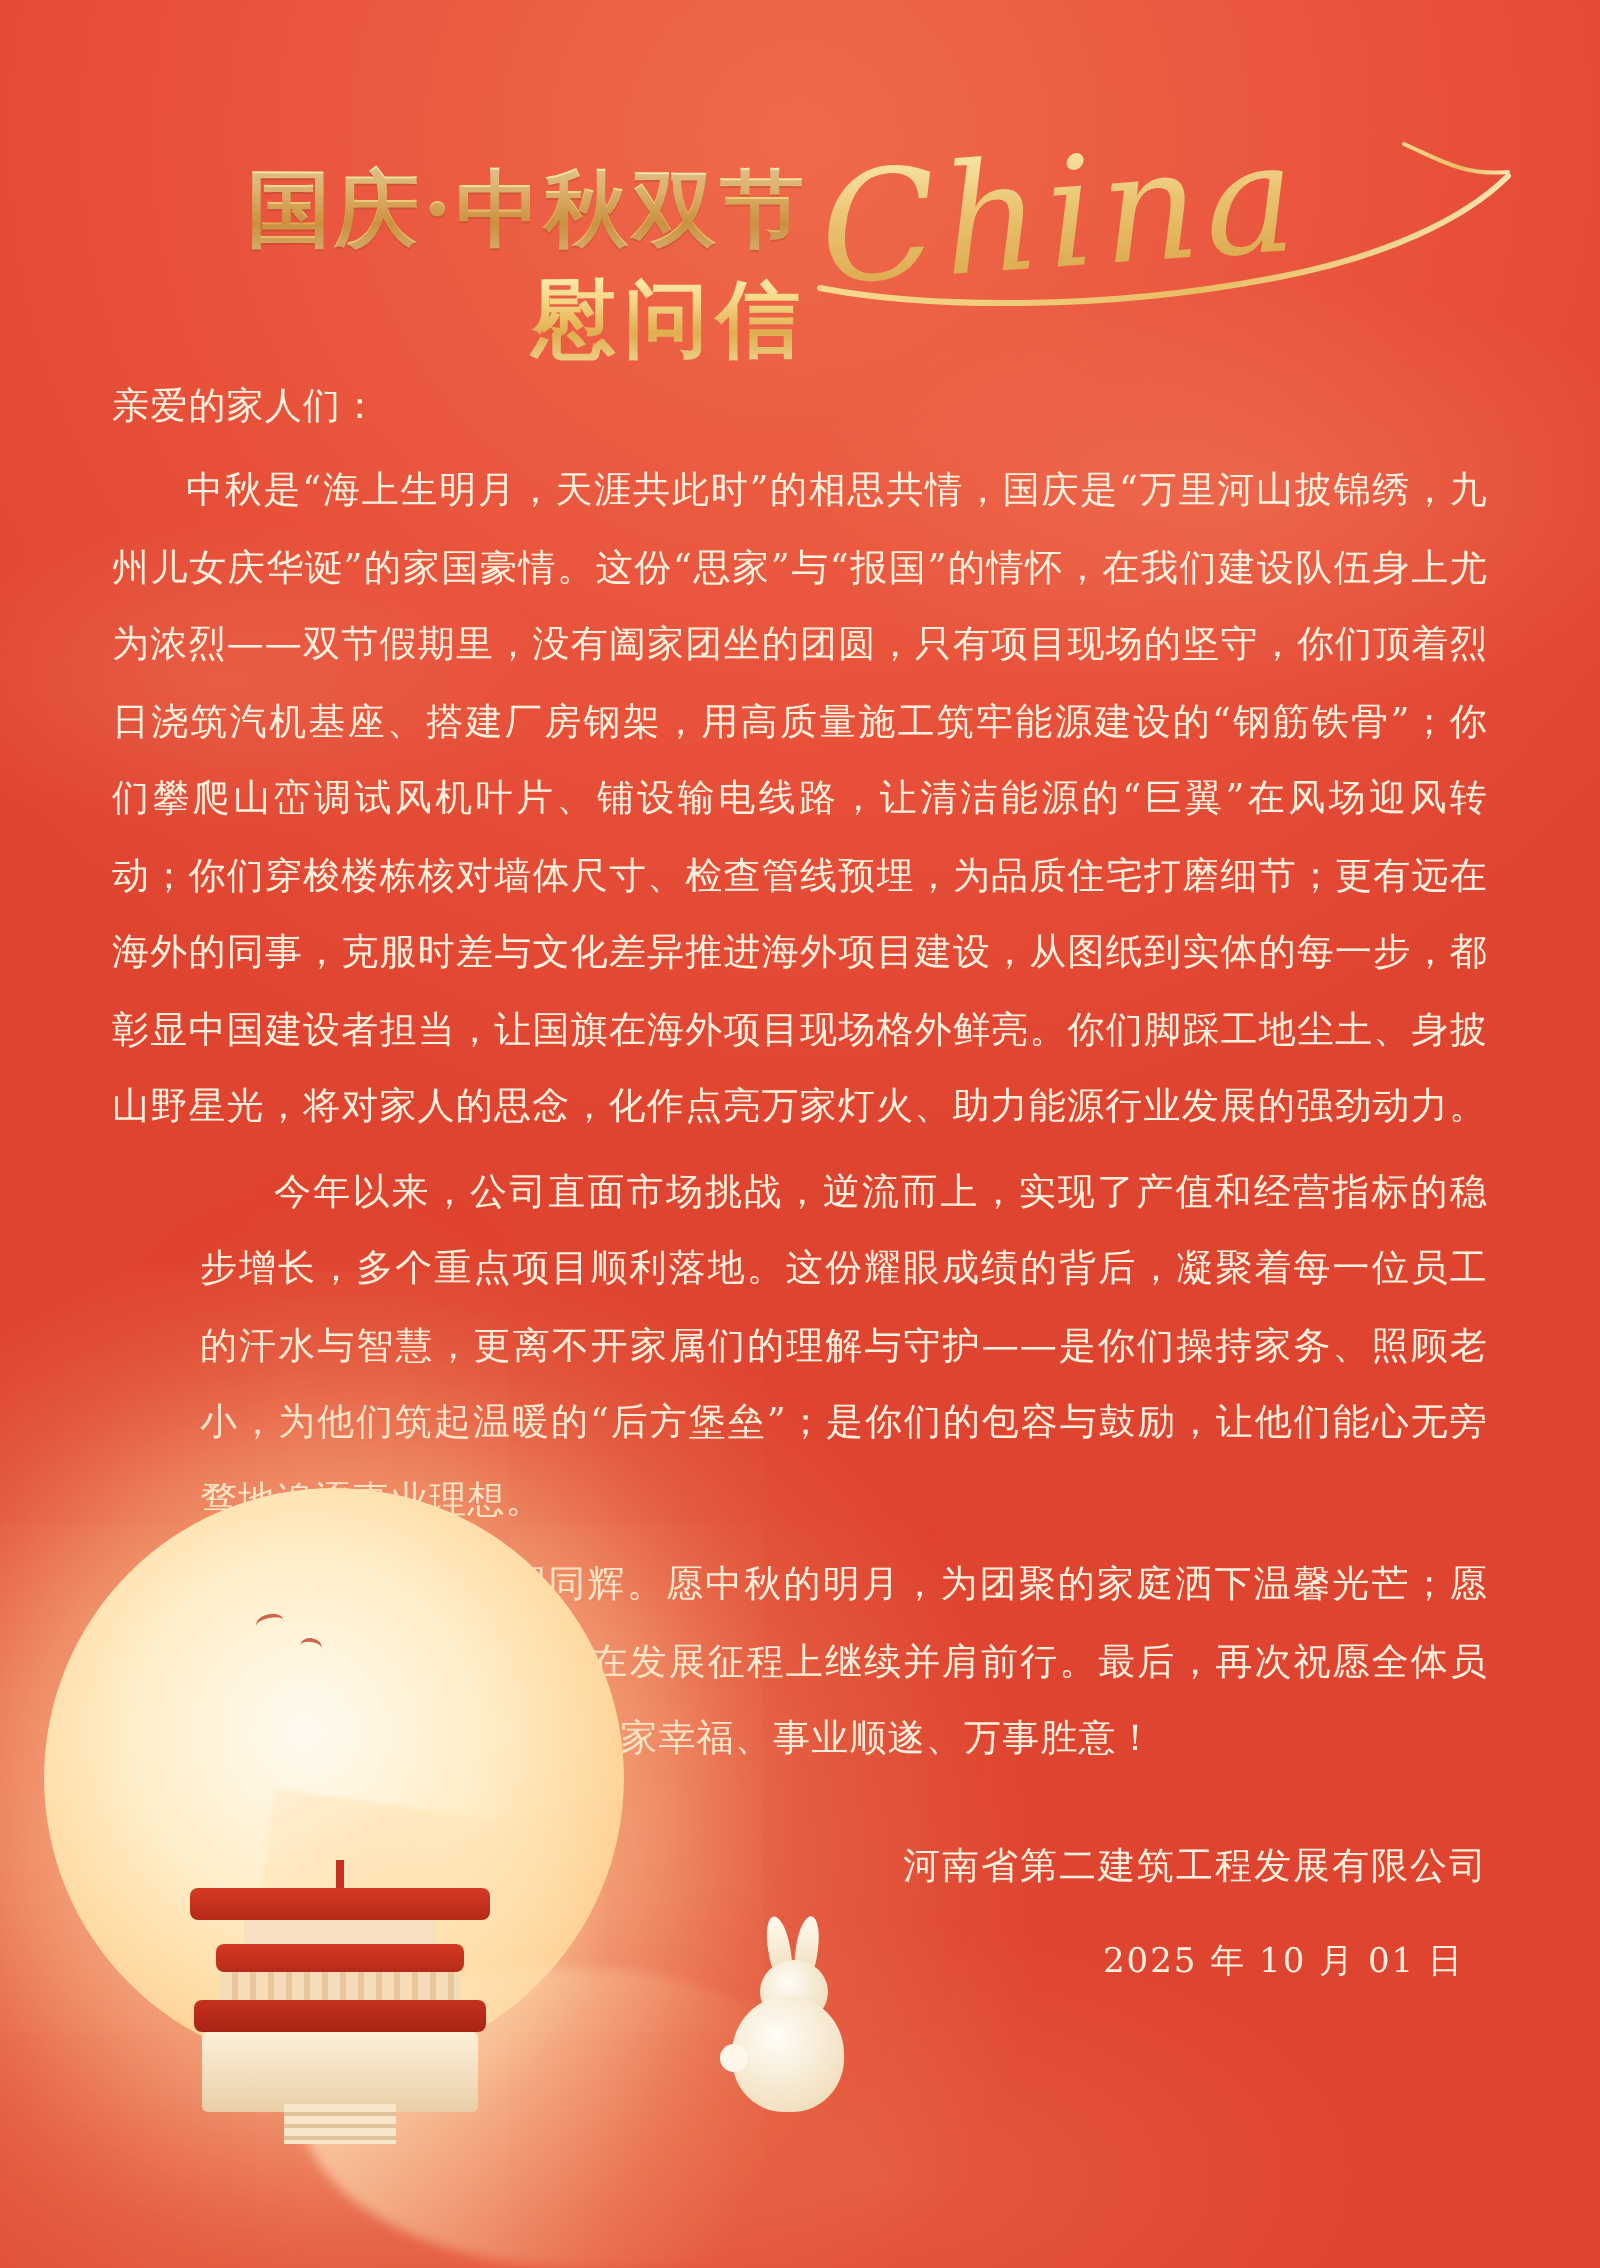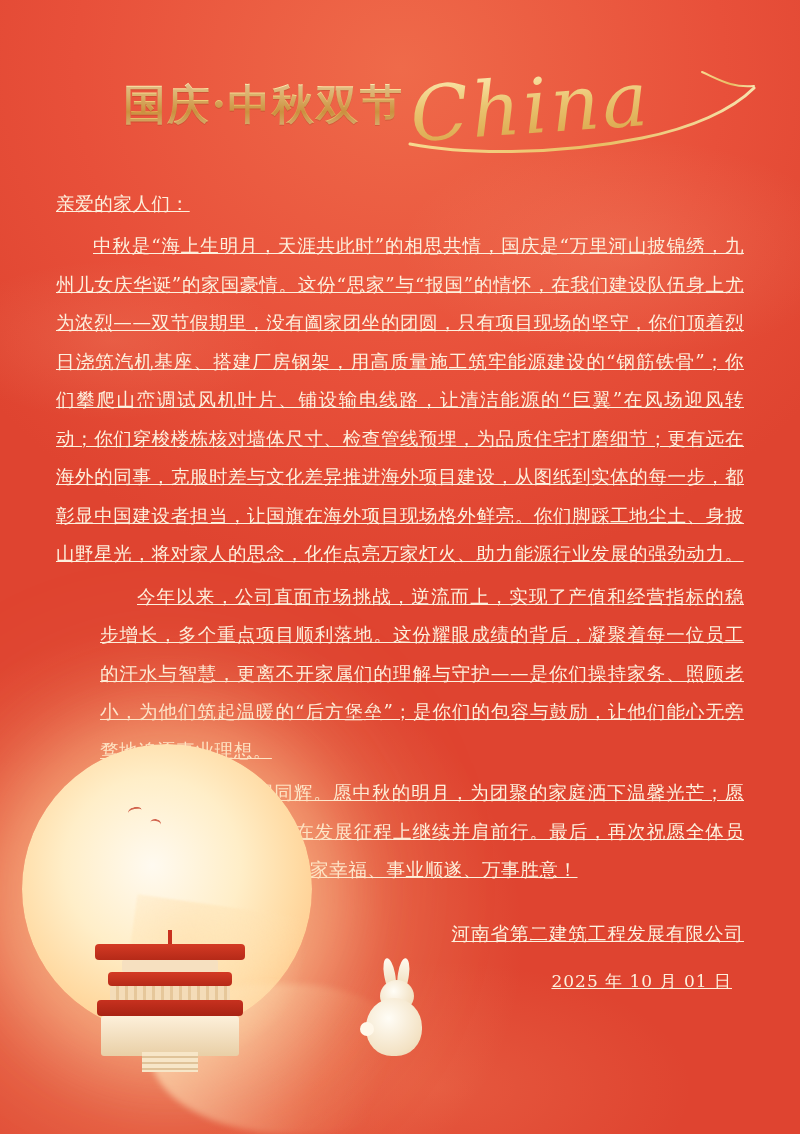--- a/index.html
+++ b/index.html
@@ -99,21 +99,20 @@
 
   
   .letter {
     position: relative;
     margin: 0 56px;
     color: #fdf0dd;
     font-size: 18.5px;
     line-height: 2.08;
     letter-spacing: 0.6px;
     font-family: "DejaVu Serif", "Liberation Serif", serif;
-    text-decoration: underline;
   }
   .salutation {
     margin-bottom: 4px;
   }
   .para {
     text-indent: 2em;
     text-align: justify;
     margin: 0;
   }
   .para + .para { margin-top: 4px; margin-left: 44px; }
@@ -285,20 +284,21 @@
 </style>
 </head>
 <body>
 
 <div id="poster">
   <div class="tex t1"></div>
 
   <div class="header">
     <div class="title-block">
       <div class="title-line1">国庆·中秋双节</div>
+      <div class="title-line2">慰问信</div>
     </div>
     <div class="script-wrap">
       <div class="script-word">China</div>
       <svg width="360" height="110" viewBox="0 0 360 110">
         <defs>
           <linearGradient id="gld" x1="0" y1="0" x2="1" y2="0">
             <stop offset="0%" stop-color="#f7d98f"></stop>
             <stop offset="55%" stop-color="#e9bd63"></stop>
             <stop offset="100%" stop-color="#f6e3ad"></stop>
           </linearGradient>

